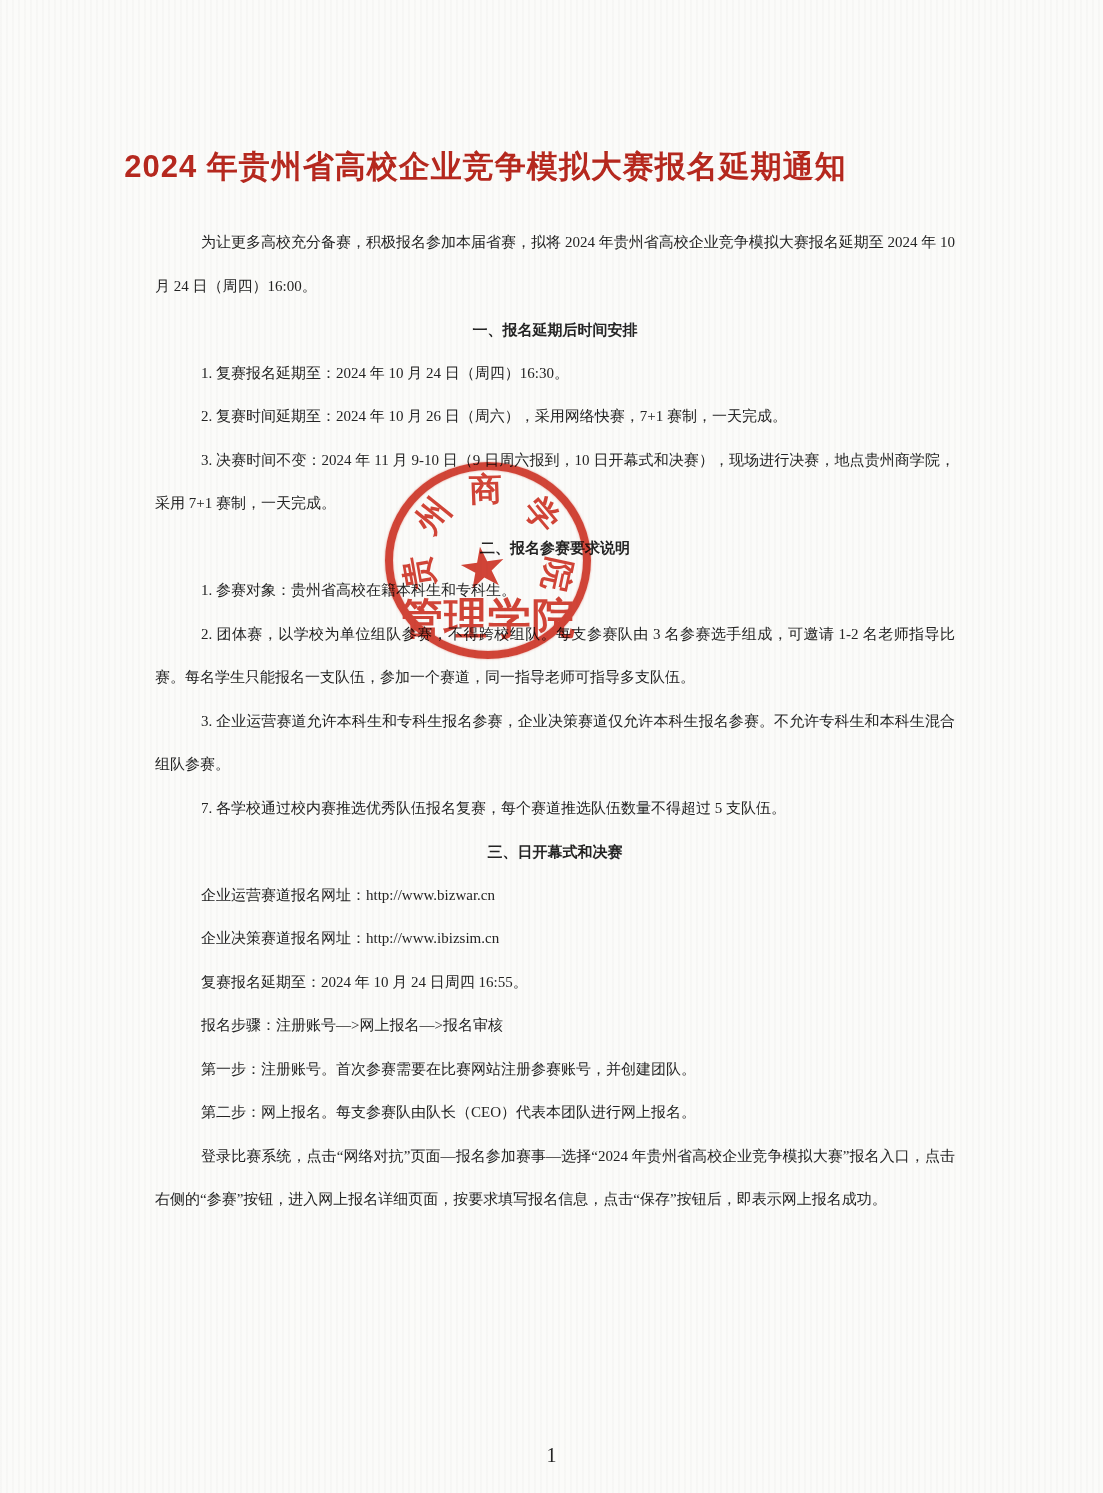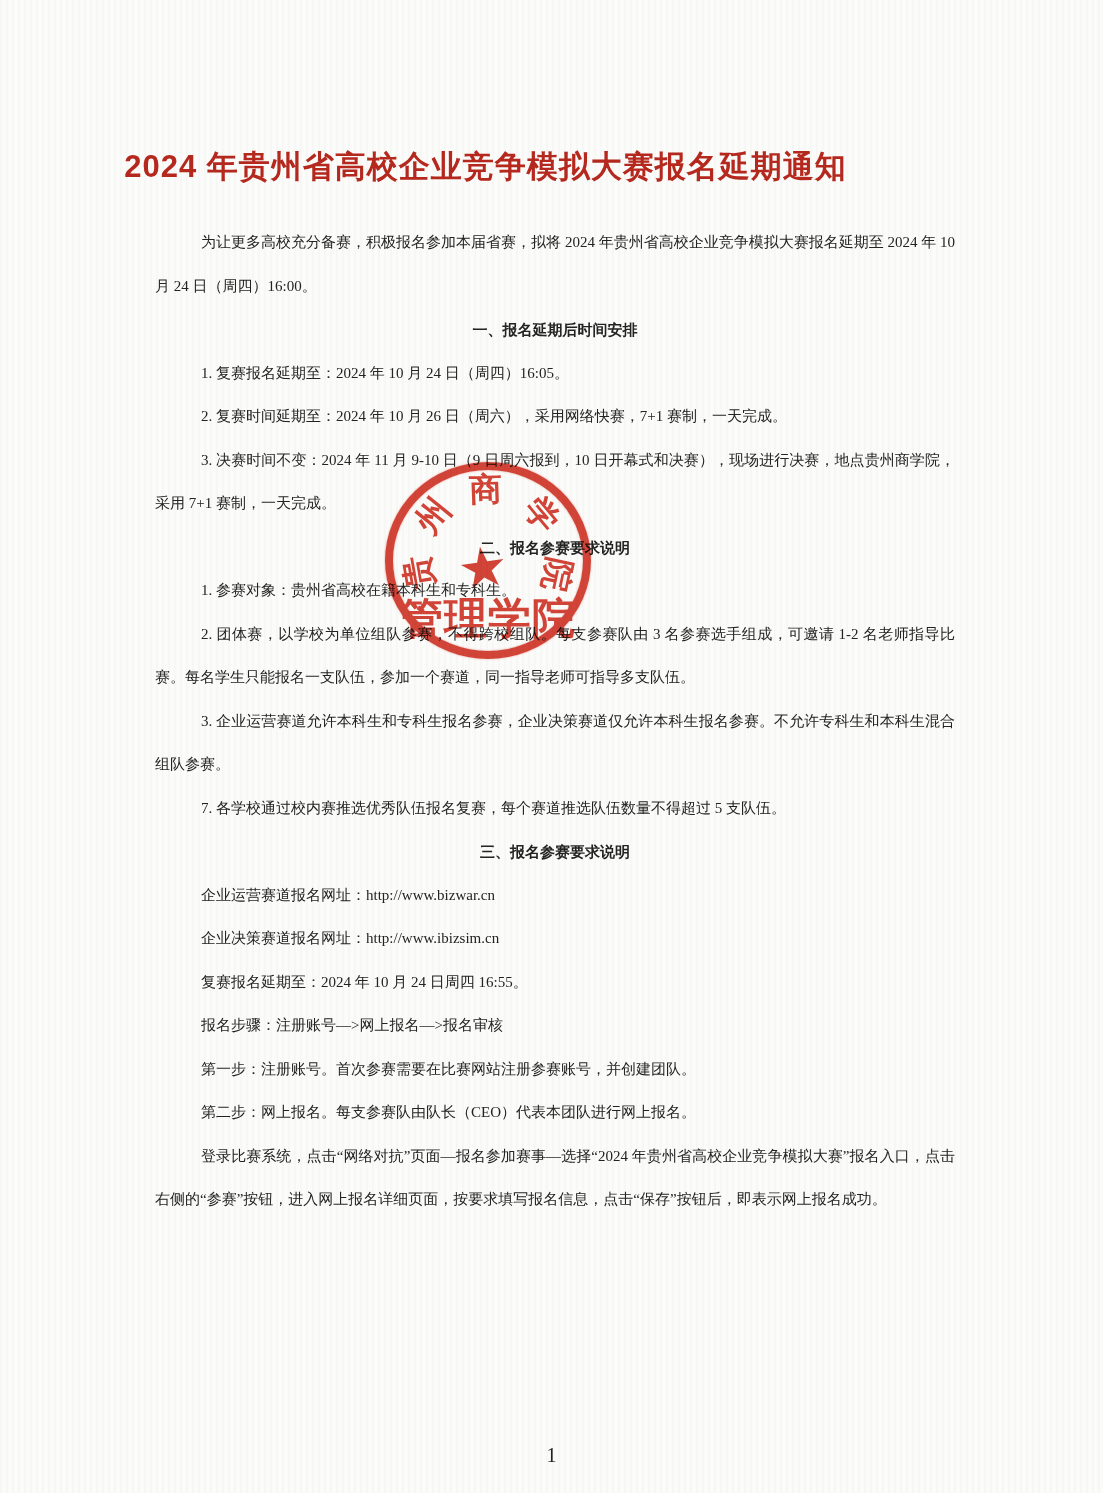--- a/index.html
+++ b/index.html
@@ -87,29 +87,29 @@
 </head>
 <body>
 
 <div class="page">
 
   <h1 class="title">2024 年贵州省高校企业竞争模拟大赛报名延期通知</h1>
 
   <div class="content" id="doc-body">
       <p class="block paragraph">为让更多高校充分备赛，积极报名参加本届省赛，拟将 2024 年贵州省高校企业竞争模拟大赛报名延期至 2024 年 10 月 24 日（周四）16:00。</p>
       <p class="block heading">一、报名延期后时间安排</p>
-      <p class="block paragraph">1. 复赛报名延期至：2024 年 10 月 24 日（周四）16:05。</p>
+      <p class="block paragraph">1. 复赛报名延期至：2024 年 10 月 24 日（周四）16:30。</p>
       <p class="block paragraph">2. 复赛时间延期至：2024 年 10 月 26 日（周六），采用网络快赛，7+1 赛制，一天完成。</p>
       <p class="block paragraph">3. 决赛时间不变：2024 年 11 月 9-10 日（9 日周六报到，10 日开幕式和决赛），现场进行决赛，地点贵州商学院，采用 7+1 赛制，一天完成。</p>
       <p class="block heading">二、报名参赛要求说明</p>
       <p class="block paragraph">1. 参赛对象：贵州省高校在籍本科生和专科生。</p>
       <p class="block paragraph">2. 团体赛，以学校为单位组队参赛，不得跨校组队。每支参赛队由 3 名参赛选手组成，可邀请 1-2 名老师指导比赛。每名学生只能报名一支队伍，参加一个赛道，同一指导老师可指导多支队伍。</p>
       <p class="block paragraph">3. 企业运营赛道允许本科生和专科生报名参赛，企业决策赛道仅允许本科生报名参赛。不允许专科生和本科生混合组队参赛。</p>
       <p class="block paragraph">7. 各学校通过校内赛推选优秀队伍报名复赛，每个赛道推选队伍数量不得超过 5 支队伍。</p>
-      <p class="block heading">三、报名参赛要求说明</p>
+      <p class="block heading">三、日开幕式和决赛</p>
       <p class="block paragraph">企业运营赛道报名网址：http://www.bizwar.cn</p>
       <p class="block paragraph">企业决策赛道报名网址：http://www.ibizsim.cn</p>
       <p class="block paragraph">复赛报名延期至：2024 年 10 月 24 日周四 16:55。</p>
       <p class="block paragraph">报名步骤：注册账号—&gt;网上报名—&gt;报名审核</p>
       <p class="block paragraph">第一步：注册账号。首次参赛需要在比赛网站注册参赛账号，并创建团队。</p>
       <p class="block paragraph">第二步：网上报名。每支参赛队由队长（CEO）代表本团队进行网上报名。</p>
       <p class="block paragraph">登录比赛系统，点击“网络对抗”页面—报名参加赛事—选择“2024 年贵州省高校企业竞争模拟大赛”报名入口，点击右侧的“参赛”按钮，进入网上报名详细页面，按要求填写报名信息，点击“保存”按钮后，即表示网上报名成功。</p>
     </div>
 
   <div class="stamp">

